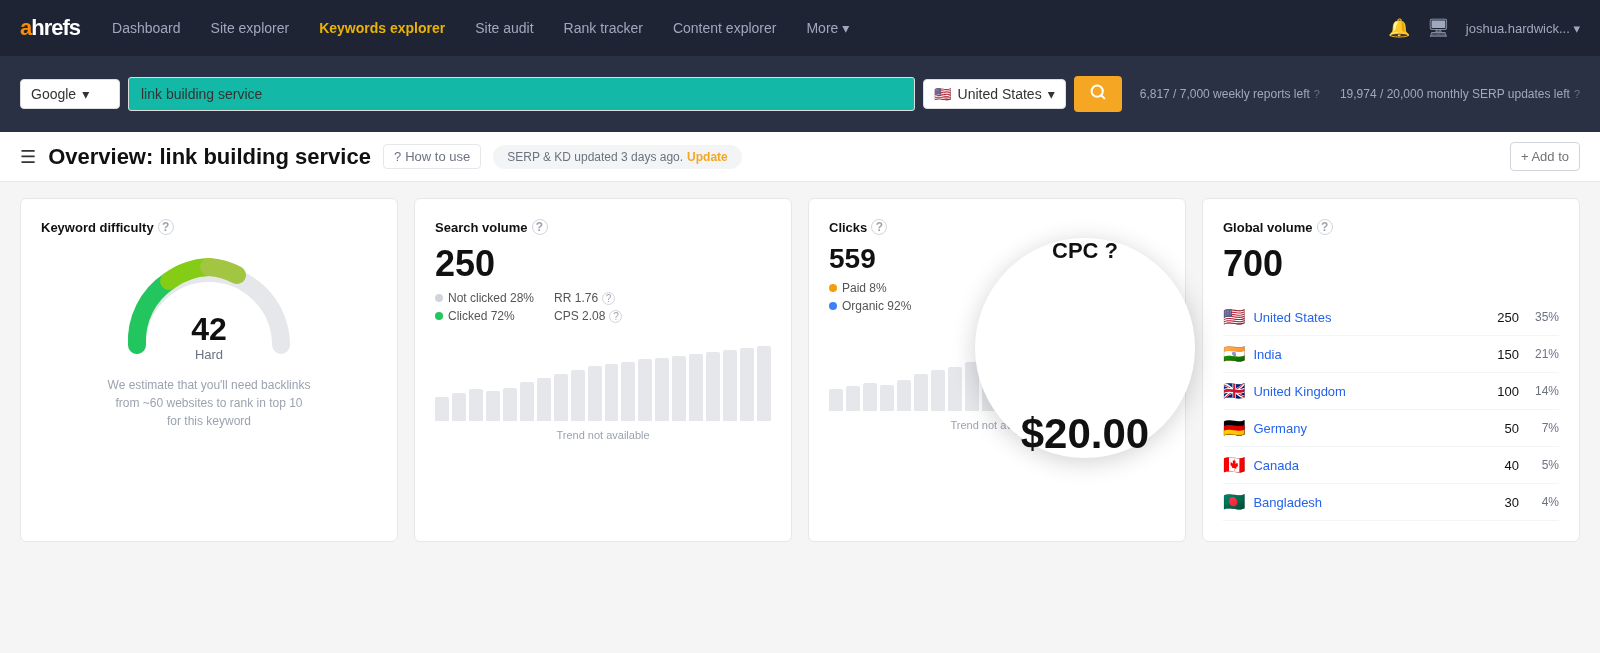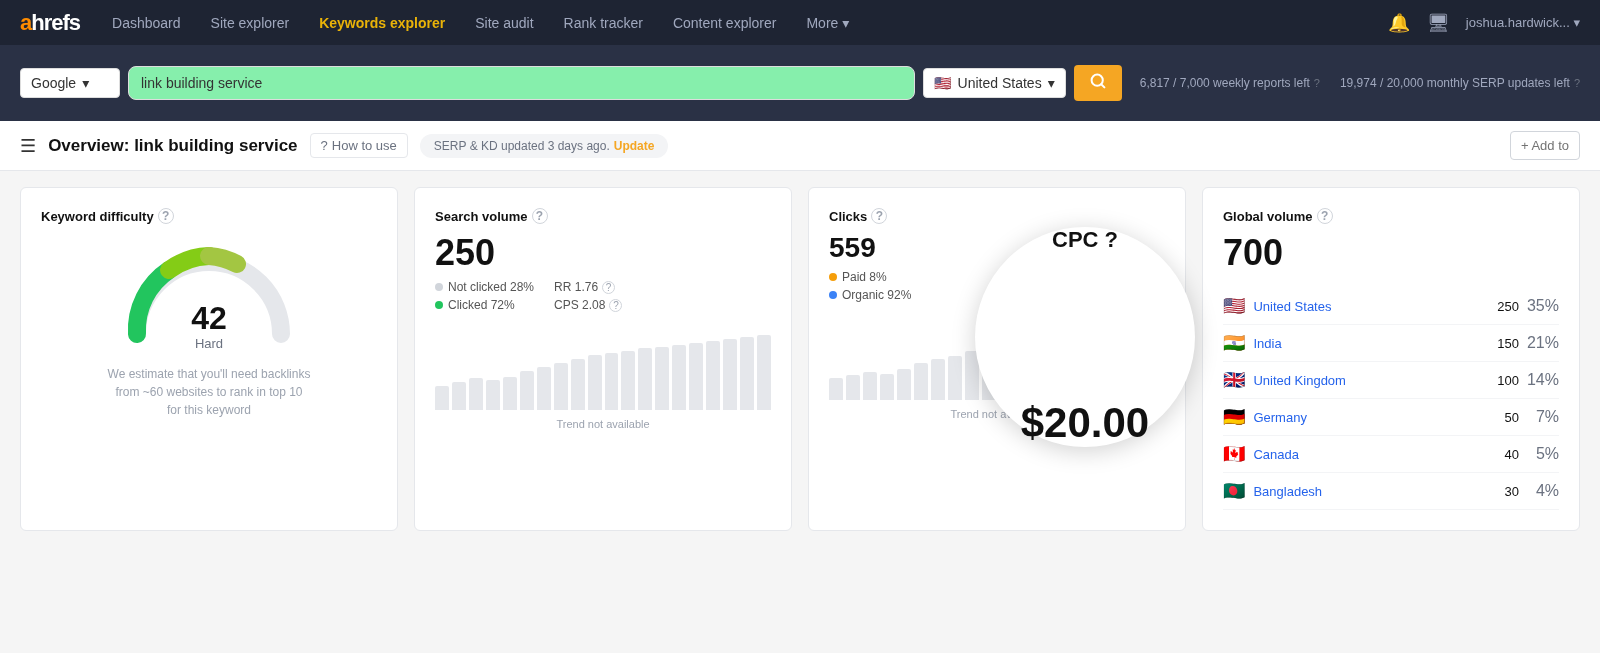--- a/index.html
+++ b/index.html
@@ -4,21 +4,21 @@
   <style>
     * { box-sizing: border-box; margin: 0; padding: 0; }
     body { font-family: -apple-system, BlinkMacSystemFont, 'Segoe UI', sans-serif; background: #f5f5f5; font-size: 14px; }
 
     
     .navbar {
       background: #1e2433;
       display: flex;
       align-items: center;
       padding: 0 20px;
-      height: 45px;
+      height: 56px;
       gap: 6px;
     }
     .nav-logo {
       margin-right: 14px;
       display: flex;
       align-items: center;
     }
     .nav-logo-text {
       font-size: 22px;
       font-weight: 900;
@@ -74,23 +74,23 @@
       font-size: 14px;
       display: flex;
       align-items: center;
       gap: 6px;
       cursor: pointer;
       min-width: 100px;
       color: #333;
     }
     .search-input-wrap {
       flex: 1;
-      background: #86efac;
+      background: #14b8a6;
       border: 1px solid #ddd;
-      border-radius: 8px;
+      border-radius: 3px;
       display: flex;
       align-items: center;
     }
     .search-input {
       border: none;
       outline: none;
       width: 100%;
       padding: 8px 12px;
       font-size: 14px;
       color: #333;
@@ -141,21 +141,21 @@
       display: flex;
       align-items: center;
       gap: 12px;
     }
     .toolbar-menu-icon {
       font-size: 18px;
       cursor: pointer;
       color: #333;
     }
     .toolbar-title {
-      font-size: 17px;
+      font-size: 22px;
       font-weight: 700;
       color: #111;
     }
     .toolbar-how {
       display: flex;
       align-items: center;
       gap: 4px;
       color: #6b7280;
       cursor: pointer;
       font-size: 13px;
@@ -333,21 +333,21 @@
       flex: 1;
       cursor: pointer;
     }
     .country-vol {
       font-size: 13px;
       color: #111;
       min-width: 36px;
       text-align: right;
     }
     .country-pct {
-      font-size: 16px;
+      font-size: 12px;
       color: #6b7280;
       min-width: 32px;
       text-align: right;
     }
 
     
     .cpc-tooltip {
       position: absolute;
       top: 50%;
       left: 50%;

